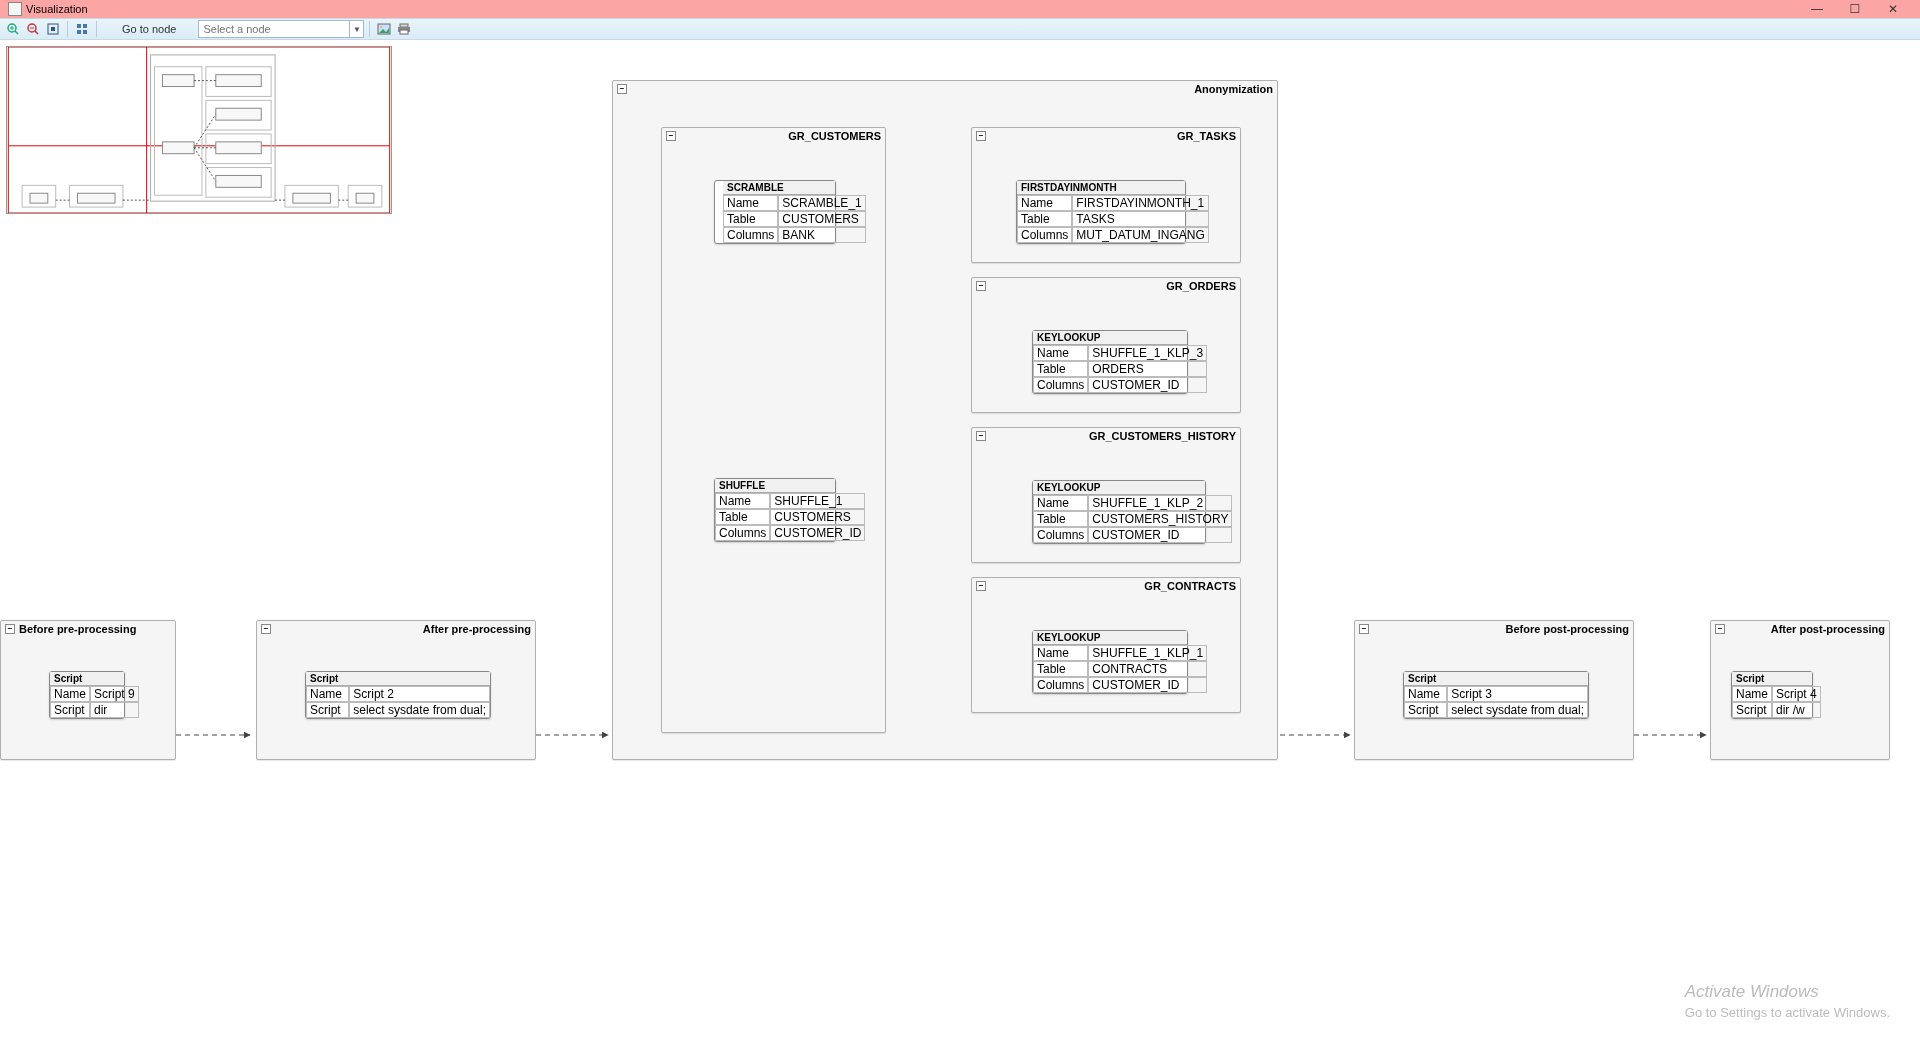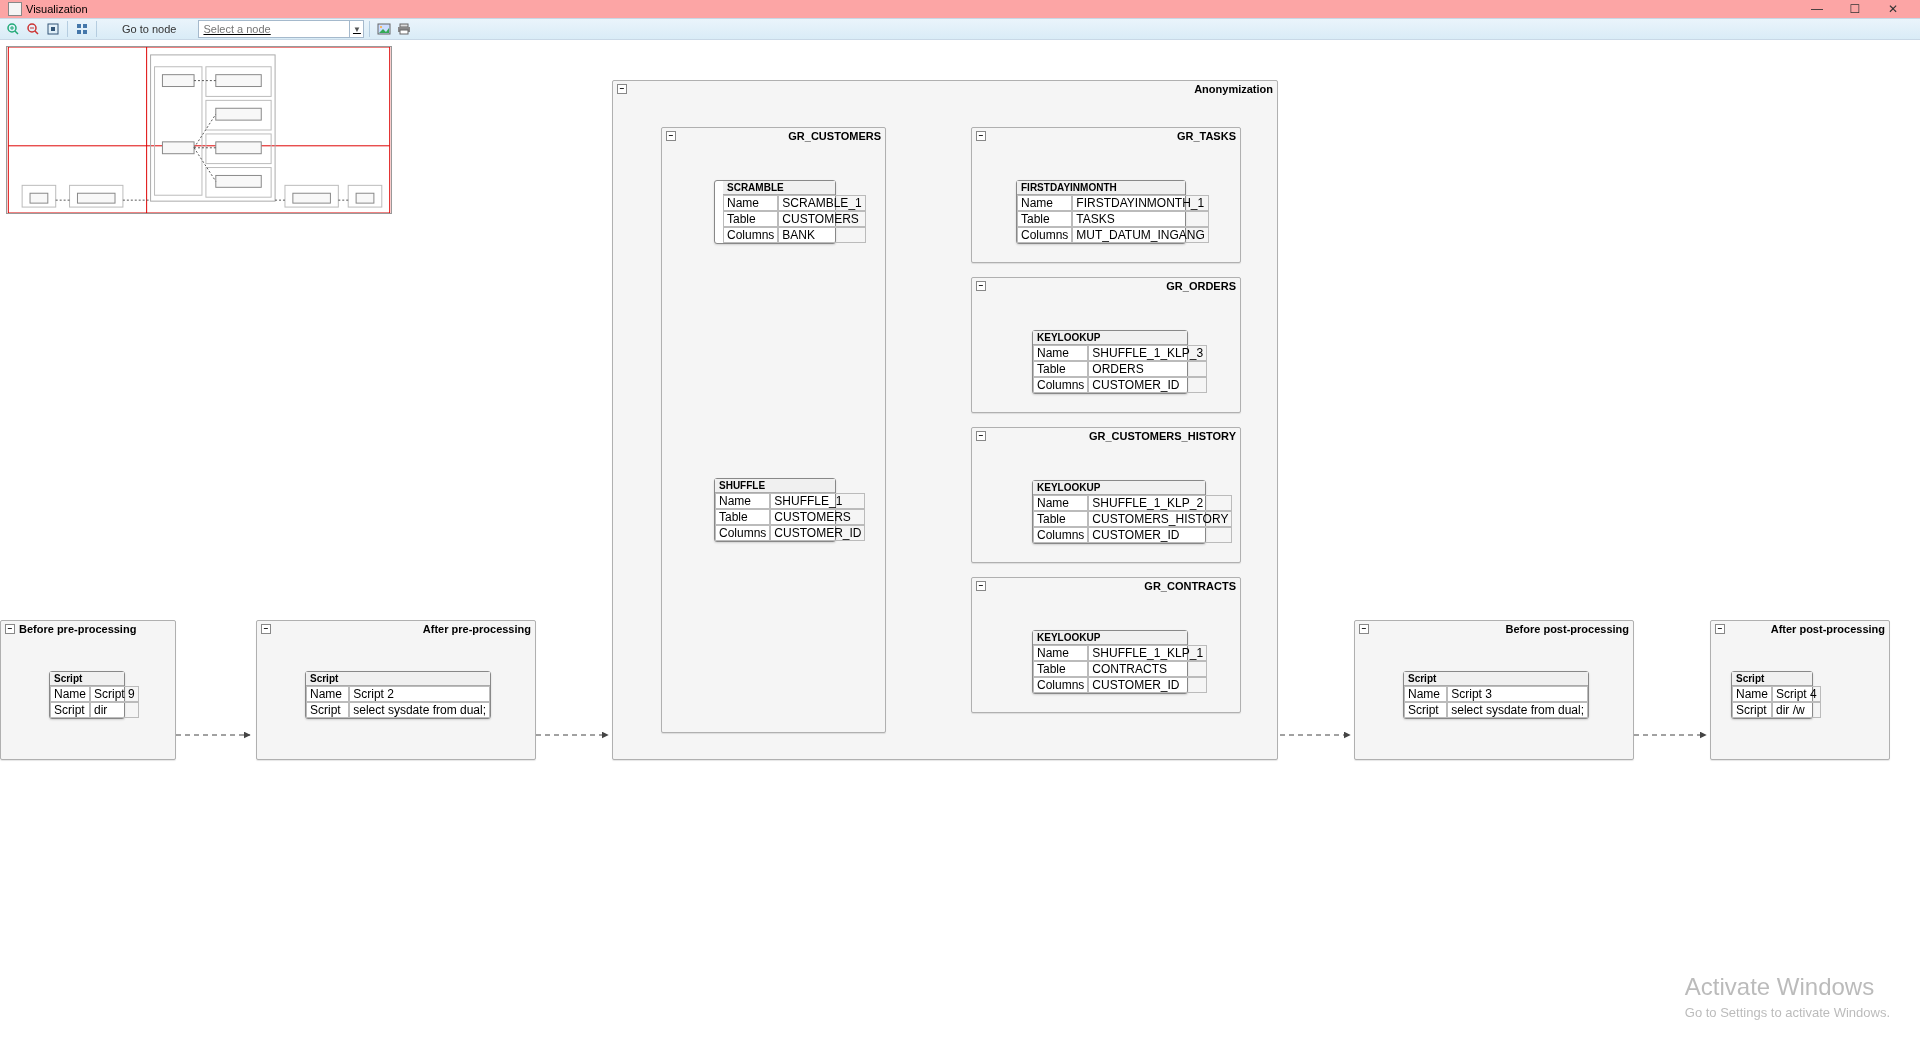--- a/index.html
+++ b/index.html
@@ -9,21 +9,21 @@
 .titlebar { height: 18px; display: flex; align-items: center; padding: 0 8px; background: #fca5a5; }
 .titlebar .icon { width: 14px; height: 14px; border: 1px solid #888; margin-right: 4px; background: #f5f5f5; }
 .titlebar .spacer { flex: 1; }
 .win-btn { width: 38px; height: 18px; display: flex; align-items: center; justify-content: center; font-size: 12px; color: #333; }
 
 
 .toolbar { height: 22px; background: linear-gradient(#eaf4fb, #d9ecf7); border-top: 1px solid #c8d8e6; border-bottom: 1px solid #c8d8e6; display: flex; align-items: center; padding: 0 4px; gap: 2px; }
 .toolbar .tbtn { width: 18px; height: 18px; display: flex; align-items: center; justify-content: center; border: 1px solid transparent; }
 .toolbar .sep { width: 1px; height: 16px; background: #b5cde0; margin: 0 3px; }
 .toolbar .lbl { font-size: 11px; color: #333; margin: 0 20px; }
-.toolbar .combo { display: flex; align-items: center; border: 1px solid #a5b9cc; background: #fff; height: 18px; text-decoration: underline; }
+.toolbar .combo { display: flex; align-items: center; border: 1px solid #a5b9cc; background: #fff; height: 18px; }
 .toolbar .combo input { border: none; outline: none; font-size: 11px; padding: 0 4px; width: 150px; height: 16px; }
 .toolbar .combo .dd { width: 14px; height: 16px; border-left: 1px solid #a5b9cc; display: flex; align-items: center; justify-content: center; font-size: 8px; color: #555; }
 
 
 .canvas { position: absolute; top: 40px; left: 0; right: 0; bottom: 0; background: #fff; }
 
 
 .minimap { position: absolute; top: 6px; left: 6px; width: 386px; height: 168px; border: 1px solid #999; background: #fff; }
 .minimap svg { width: 100%; height: 100%; }
 
@@ -40,21 +40,21 @@
 .node-grid { display: table; width: 100%; font-size: 12px; }
 .node-row { display: table-row; }
 .node-row > span { display: table-cell; border: 1px solid #bbb; padding: 0 3px; white-space: nowrap; }
 .node-row > span:first-child { width: 45px; }
 
 
 .arrows { position: absolute; top: 0; left: 0; width: 100%; height: 100%; pointer-events: none; }
 
 
 .watermark { position: absolute; right: 30px; bottom: 18px; text-align: left; color: rgba(120,120,120,.5); font-size: 13px; line-height: 1.4; pointer-events: none; }
-.watermark .t1 { font-size: 24px; }
+.watermark .t1 { font-size: 17px; font-style: italic; }
 
 </style>
 </head>
 <body>
 
 <div class="titlebar">
   <div class="icon"></div>
   <span>Visualization</span>
   <div class="spacer"></div>
   <div class="win-btn">—</div>

